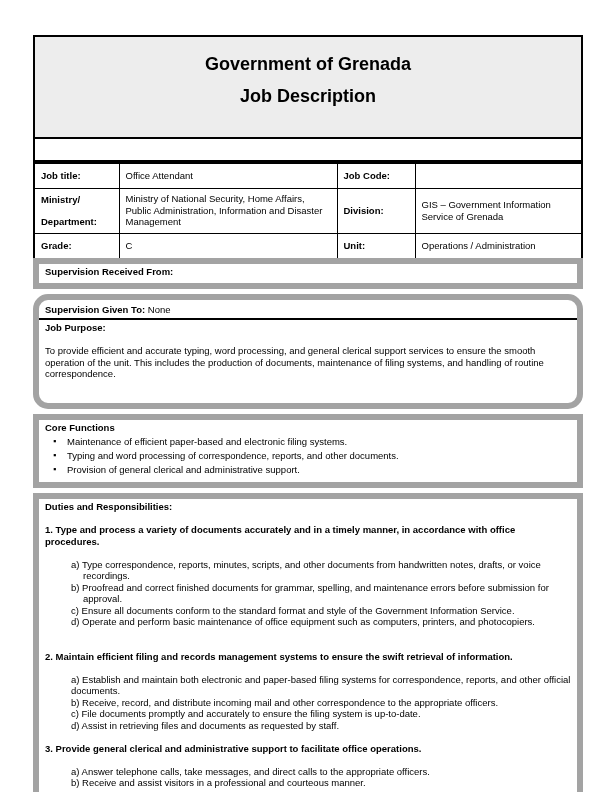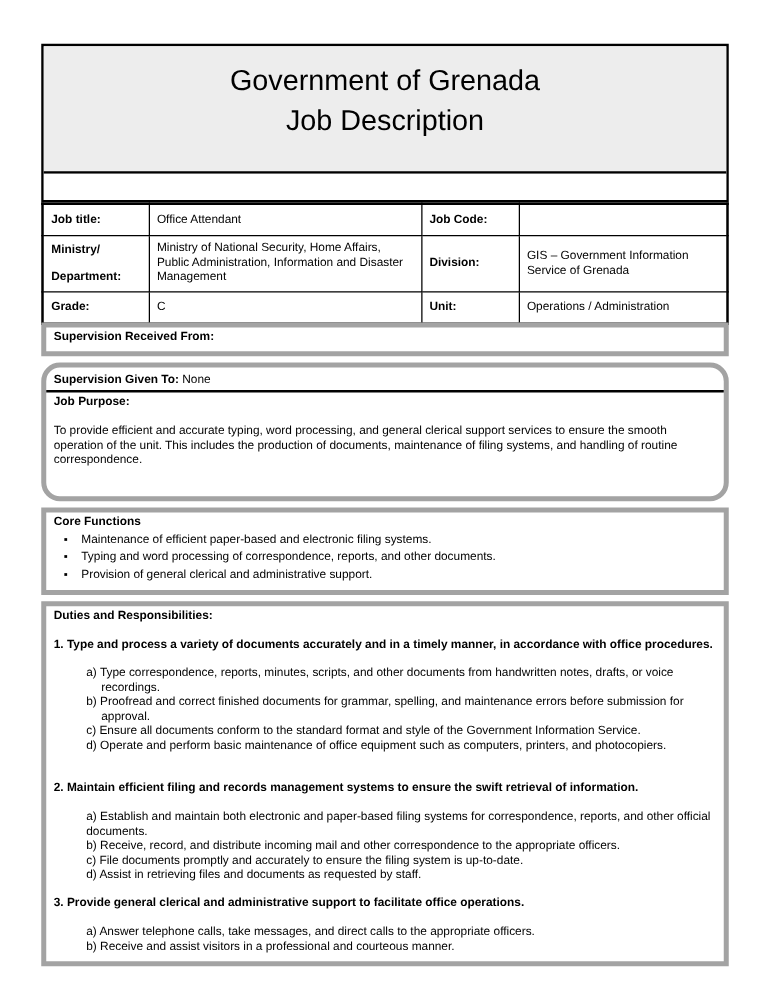--- a/index.html
+++ b/index.html
@@ -10,35 +10,35 @@
     font-size:9.5px; line-height:11.5px; color:#000;
     position:relative; overflow:hidden;
   }
   .page { padding:35px 29px 0 33px; }
 
   
   .header-box { border:2px solid #000; }
   .header-title {
     background:#ededed; border-bottom:2px solid #000;
     height:102px; text-align:center; padding-top:11px;
-    font-weight:400; font-size:23px; line-height:32px;
+    font-weight:700; font-size:18px; line-height:32px;
   }
   .header-empty { height:21px; background:#fff; }
 
   
   .info-table { width:100%; border-collapse:collapse; border:2px solid #000; table-layout:fixed; }
   .info-table td { border:1px solid #000; vertical-align:middle; padding:2px 6px; }
   .info-table .lbl { font-weight:700; }
   .info-table tr.r1 { height:25px; }
   .info-table tr.r2 { height:45px; }
   .info-table tr.r3 { height:26px; }
   .dept2 { margin-top:10px; }
 
   
-  .box { border:4px solid #a3a3a3; margin-top:5px; padding:2px 6px 5px; }
+  .box { border:6px solid #a3a3a3; margin-top:5px; padding:2px 6px 5px; }
   .box.abut { margin-top:-2px; }
   .bold { font-weight:700; }
 
   .combo { padding:0;border-radius:15px; }
   .sup-given-row { padding:4px 6px 3px; }
   .job-purpose { border-top:2px solid #000; padding:2px 6px 23px; }
   .jp-text { margin-top:11.5px; }
 
   .core { padding:2px 6px 7px; }
   .core ul { list-style:none; margin-top:2px; }

